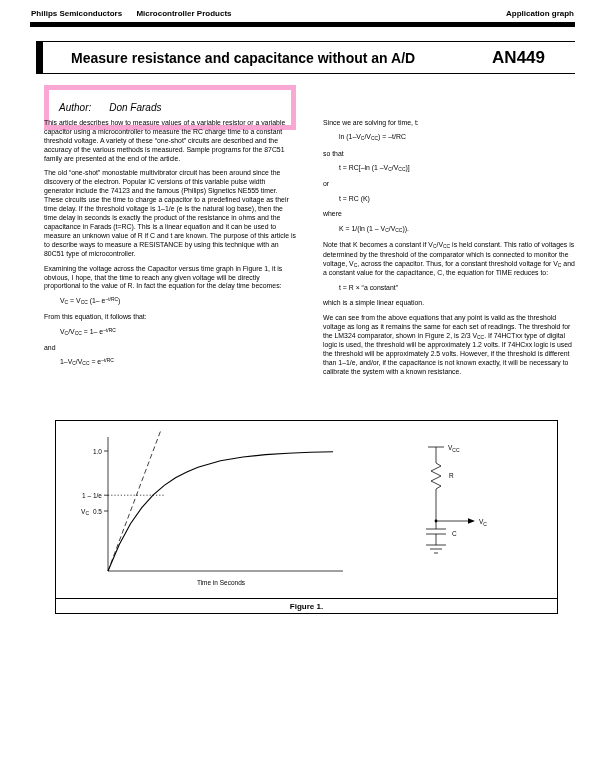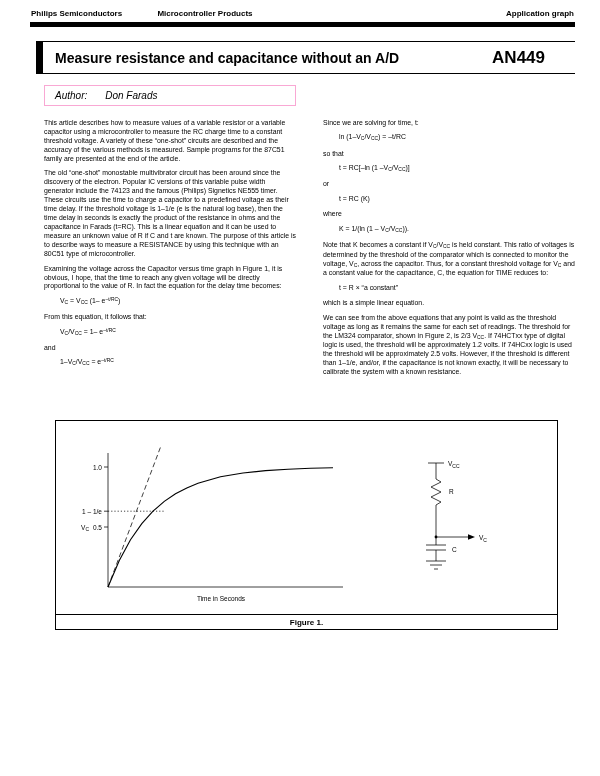--- a/index.html
+++ b/index.html
@@ -8,45 +8,45 @@
     width: 600px; height: 776px;
     background: #ffffff;
     color: #000;
     font-family: "Liberation Sans", sans-serif;
   }
   .page { position: relative; width: 600px; height: 776px; background: #fff; overflow: hidden; }
 
   .hdr { position: absolute; top: 9px; left: 31px; right: 26px;
          display: flex; justify-content: space-between;
          font-size: 8px; font-weight: bold; }
-  .hdr-left span { margin-right: 33px; }
+  .hdr-left span { margin-right: 12px; }
   .hdr-bar { position: absolute; top: 22px; left: 30px; right: 25px; height: 5px; background: #000; }
 
   .title-block { position: absolute; top: 41px; left: 36px; right: 25px; height: 33px; display: flex; }
   .title-accent { width: 7px; background: #000; }
   .title-inner { flex: 1; border-top: 1px solid #000; border-bottom: 1px solid #000;
                  display: flex; align-items: center; justify-content: space-between;
                  padding: 0 30px 0 12px; }
-  h1.doc-title { font-size: 14px; font-weight: bold; margin: 0; }
+  h1.doc-title { font-size: 14px; font-weight: bold; margin: 16px; }
   .docnum { font-size: 17px; font-weight: bold; }
 
   .author-box { position: absolute; top: 85px; left: 44px; width: 252px;
-                border: 1px solid #f9a8d4; padding: 4px 10px;
+                border: 5px solid #f9a8d4; padding: 12px 10px;
                 font-style: italic; font-size: 10px; display: flex; gap: 18px; }
 
   .columns { position: absolute; top: 119px; left: 44px; right: 25px;
              display: flex; justify-content: space-between; }
   .col { width: 252px; font-size: 6.9px; line-height: 1.3; }
   .para { margin: 0 0 5.5px 0; }
   .eq   { margin: 2px 0 6.5px 16px; }
   sub { font-size: 0.72em; vertical-align: -0.25em; }
   sup { font-size: 0.72em; vertical-align: 0.35em; }
 
   .fig { position: absolute; top: 420px; left: 55px; width: 503px;
-         border: 1px solid #000; margin: 0; padding: 18px 0 0 0; background: #fff; }
+         border: 1px solid #000; margin: 0; padding: 2px 0 0 0; background: #fff; }
   .fig-svg { display: block; }
   .fig-svg line, .fig-svg path { stroke: #000; stroke-width: 0.75; }
   .fig-svg .curve { stroke-width: 1.1; }
   .fig-svg text { font-size: 6.5px; fill: #000; stroke: none; font-family: "Liberation Sans", sans-serif; }
   .fig-svg .sub { font-size: 5px; }
   .fig-svg .fill { fill: #000; stroke: none; }
   figcaption { border-top: 1px solid #000; height: 15px; line-height: 15px; text-align: center;
                font-weight: bold; font-size: 8px; margin-top: 3px; }
 
   .footer { position: absolute; top: 745px; left: 44px; right: 25px; font-size: 8px; }

